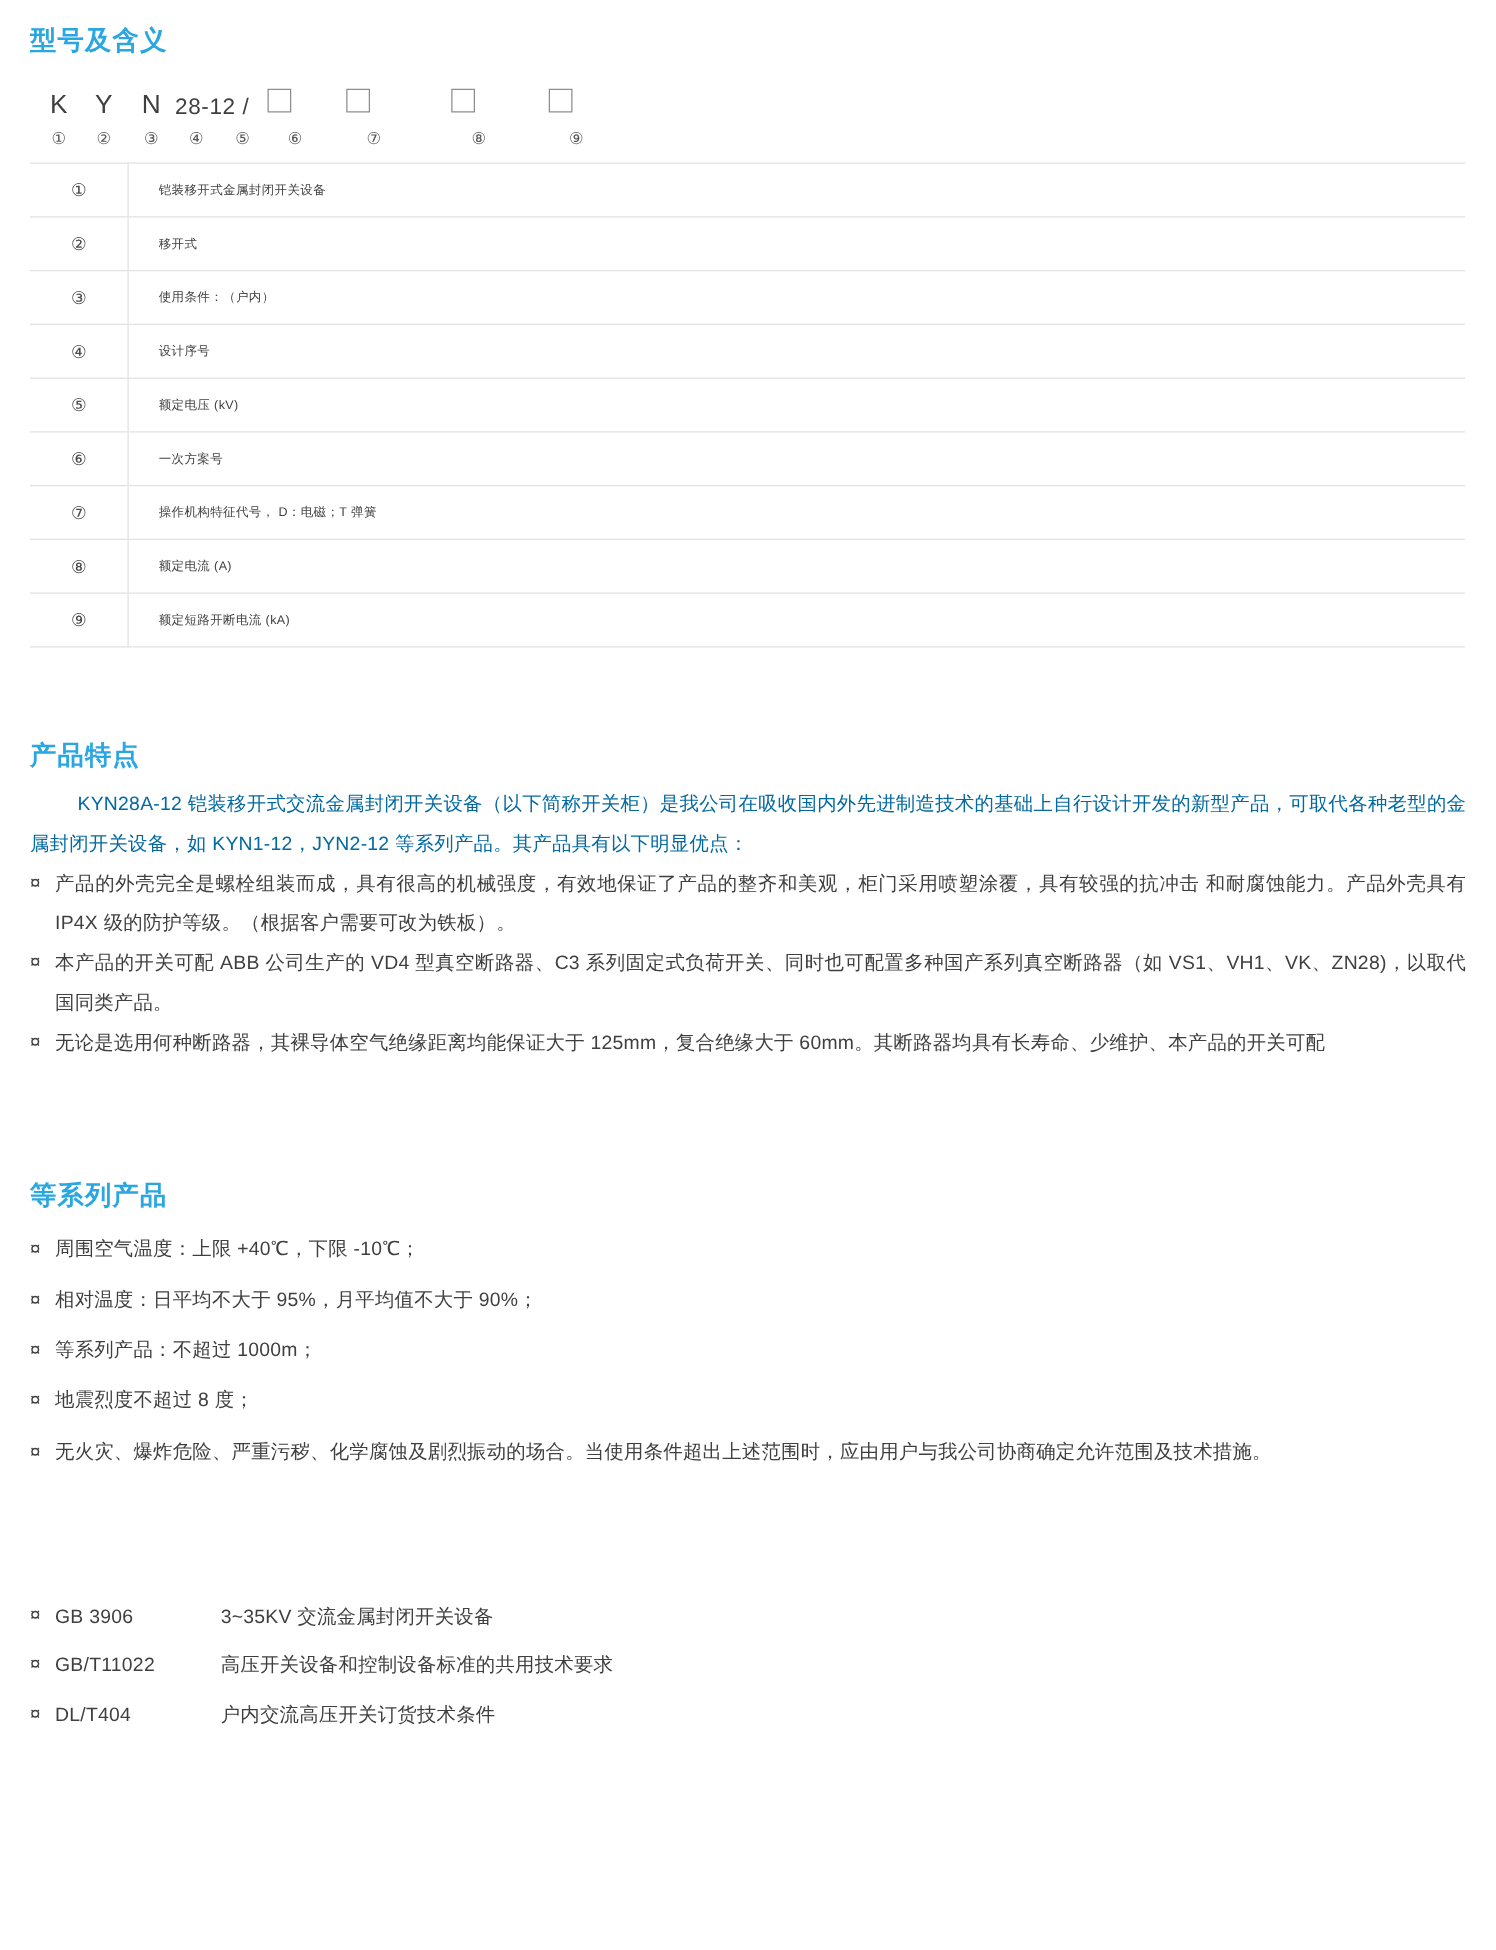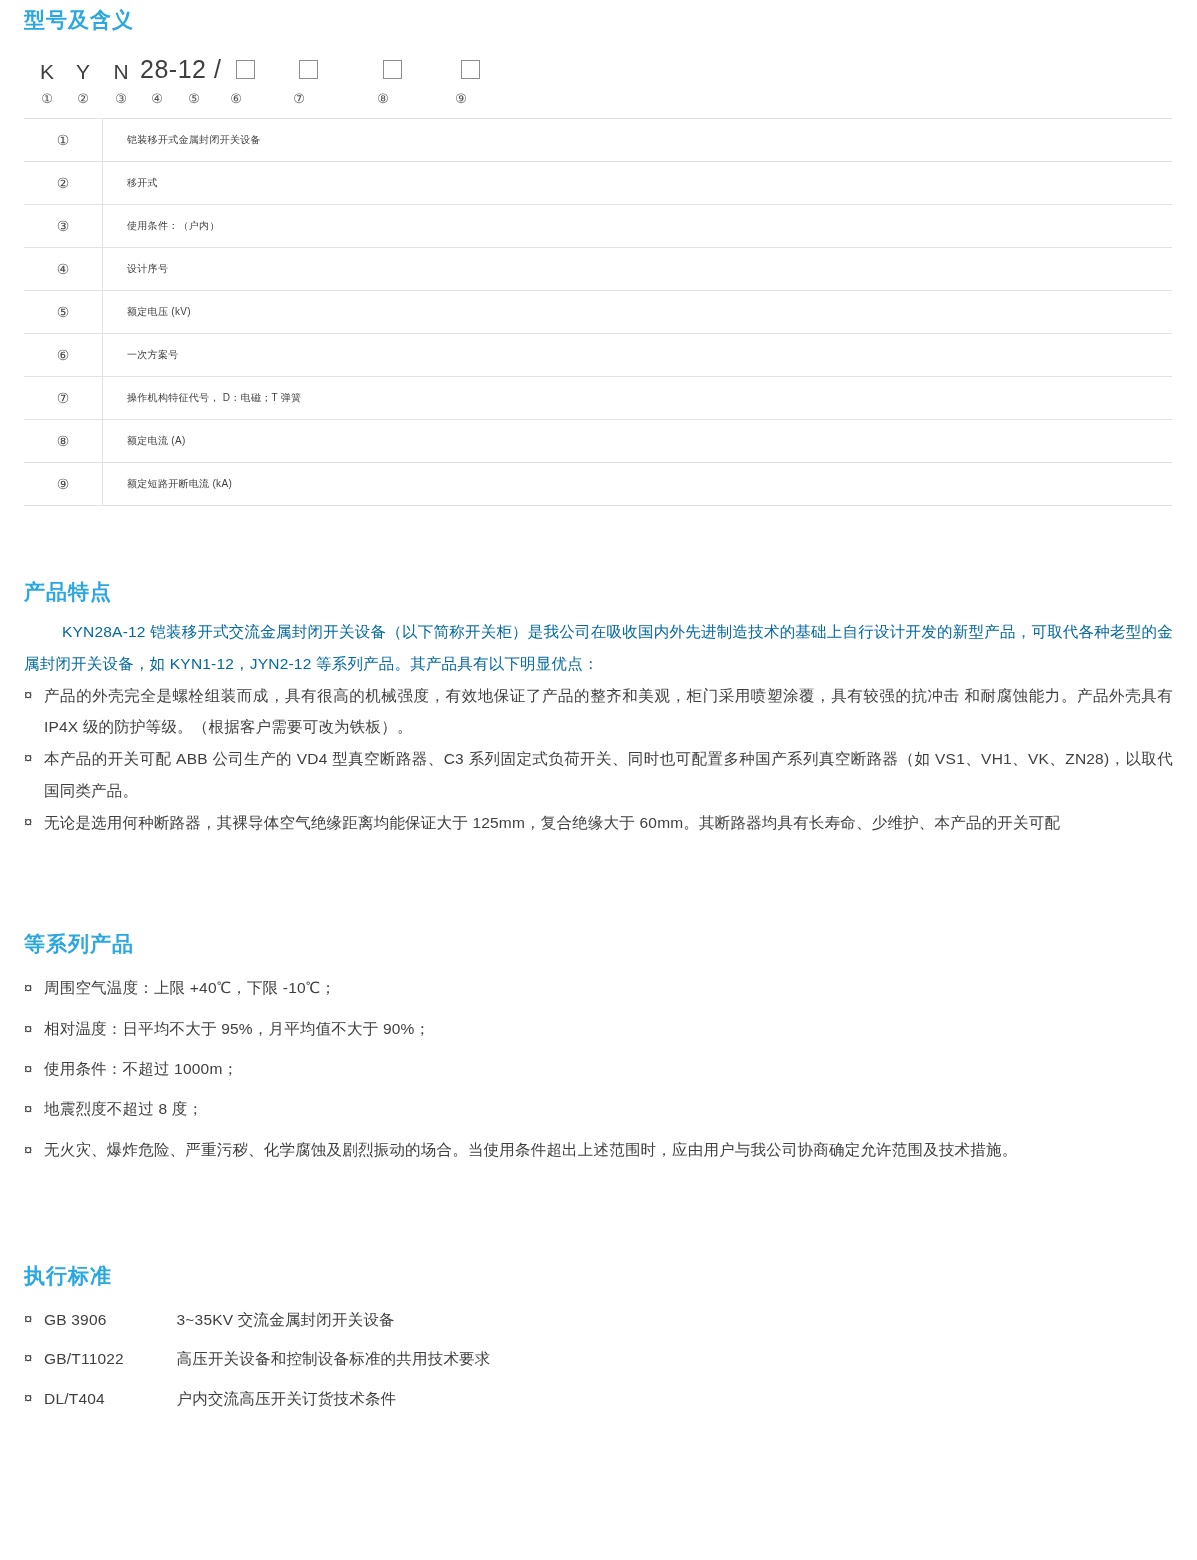--- a/index.html
+++ b/index.html
@@ -10,21 +10,21 @@
     width: 1197px;
     min-height: 1560px;
     background: #ffffff;
     font-family: "Liberation Sans", sans-serif;
     color: #3f3f3f;
     -webkit-font-smoothing: antialiased;
   }
   .page {
     position: relative;
     width: 1197px;
-    padding: 6px 24px 28px 24px;
+    padding: 18px 24px 28px 24px;
     box-sizing: border-box;
   }
   h2.section-title {
     color: #2aa7e0;
     font-size: 21px;
     font-weight: bold;
     margin: 0 0 10px 0;
     letter-spacing: 1px;
   }
   .section {
@@ -70,21 +70,21 @@
   .c2 { width: 38px; }
   .c3 { width: 38px; }
   .c4 { width: 34px; }
   .c5 { width: 40px; }
   .c6 { width: 44px; }
   .c7 { width: 82px; }
   .c8 { width: 86px; }
   .c9 { width: 70px; }
 
   .code-model {
-    font-size: 25px;
+    font-size: 18px;
     letter-spacing: 0.5px;
     margin-right: 2px;
   }
 
   
   table.defs {
     width: 1148px;
     border-collapse: collapse;
     margin-top: 10px;
     table-layout: fixed;
@@ -302,37 +302,36 @@
       <li>
         <span class="bullet">¤</span>
         <span>周围空气温度：上限 +40℃，下限 -10℃；</span>
       </li>
       <li>
         <span class="bullet">¤</span>
         <span>相对温度：日平均不大于 95%，月平均值不大于 90%；</span>
       </li>
       <li>
         <span class="bullet">¤</span>
-        <span>使用条件：不超过 1000m；</span>
+        <span>等系列产品：不超过 1000m；</span>
       </li>
       <li>
         <span class="bullet">¤</span>
         <span>地震烈度不超过 8 度；</span>
       </li>
       <li>
         <span class="bullet">¤</span>
         <span>无火灾、爆炸危险、严重污秽、化学腐蚀及剧烈振动的场合。当使用条件超出上述范围时，应由用户与我公司协商确定允许范围及技术措施。</span>
       </li>
     </ul>
   </section>
 
   <div class="spacer-lg"></div>
 
   <section class="section">
-    <h2 class="section-title">执行标准</h2>
 
     <ul class="std-list">
       <li>
         <span class="bullet">¤</span>
         <span class="std-code">GB 3906</span>
         <span class="std-name">3~35KV 交流金属封闭开关设备</span>
       </li>
       <li>
         <span class="bullet">¤</span>
         <span class="std-code">GB/T11022</span>

